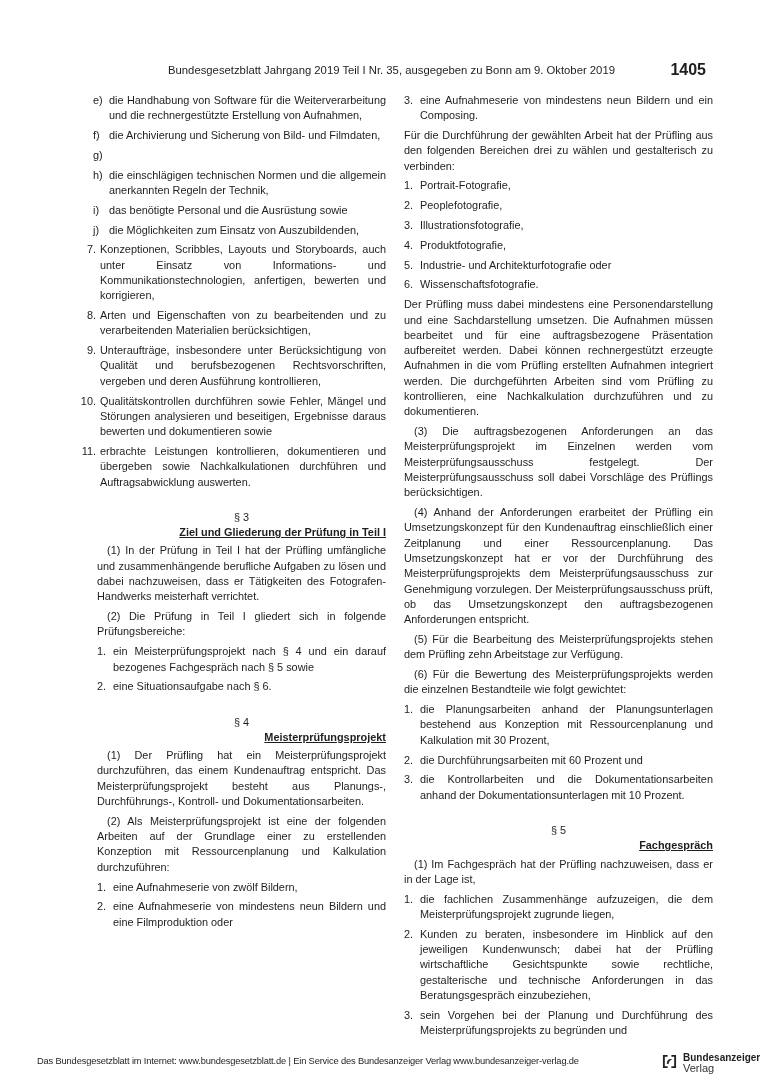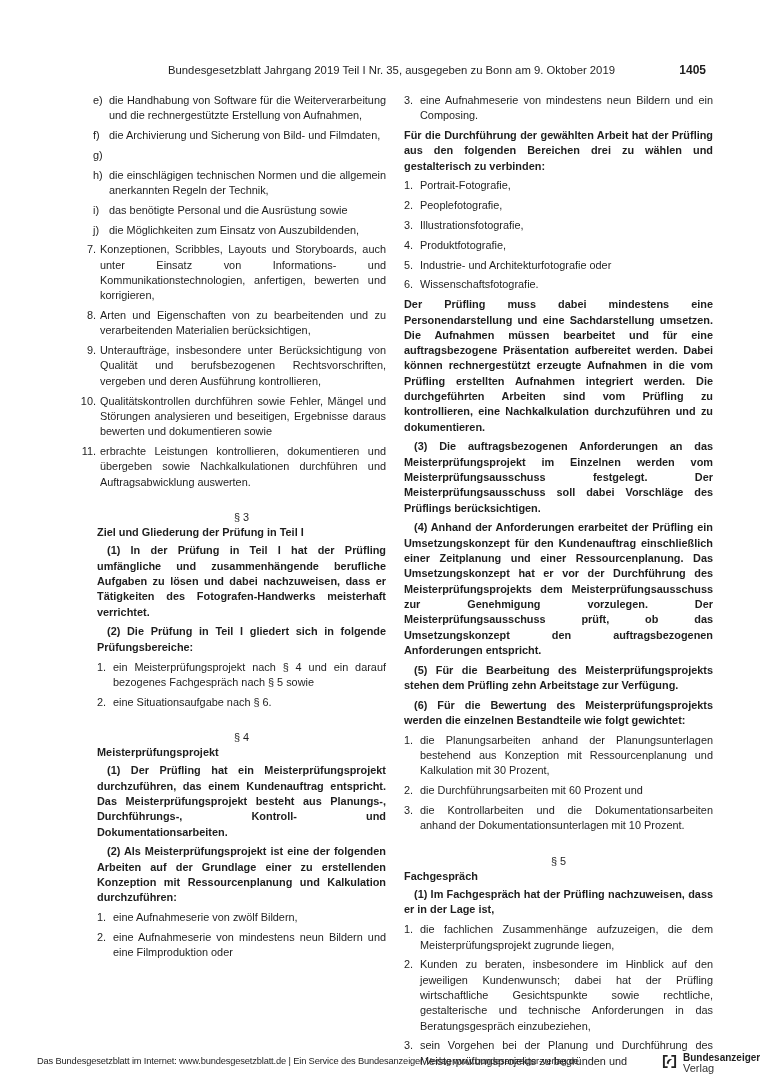--- a/index.html
+++ b/index.html
@@ -5,41 +5,41 @@
   html, body { margin: 0; padding: 0; background: #ffffff; }
   body {
     width: 763px; height: 1080px; position: relative; overflow: hidden;
     font-family: "Liberation Sans", sans-serif; color: #1e1e1e;
   }
   .header {
     position: absolute; top: 62px; left: 168px; width: 530px;
     font-size: 11.3px; line-height: 16px;
   }
   .header .title { position: absolute; left: 0; top: 0; white-space: nowrap; text-align: center; }
-  .header .pageno { position: absolute; right: -8px; top: 0; font-weight: bold; font-size: 12px; }
+  .header .pageno { position: absolute; right: -8px; top: 0; font-weight: bold; font-size: 16px; }
 
   .col { position: absolute; top: 93px; font-size: 10.9px; line-height: 15.3px; text-align: justify; }
   .col-left { left: 75px; width: 311px; }
   .col-right { left: 404px; width: 309px; }
 
   .item { display: flex; margin-bottom: 4.5px; }
   .item .num { flex: 0 0 auto; }
   .item .txt { flex: 1 1 auto; text-align: justify; }
 
   .sub-item .num { width: 16px; margin-left: 18px; }
   .num-item .num { width: 21px; text-align: right; padding-right: 4px; }
   .num-item.wide .num { width: 21px; }
   .num-item.lin .num { width: 12px; text-align: left; padding-right: 4px; }
 
-  .para { text-indent: 10px; margin: 0 0 4.5px 0; font-weight: bold; }
+  .para { text-indent: 10px; margin: 0 0 4.5px 0; }
   .para.noindent { text-indent: 0; }
   .lp { padding-left: 22px; }
 
   .sec-num { text-align: center; margin-top: 20px; }
-  .sec-title { text-align: left; font-weight: bold; margin-bottom: 3px; }
+  .sec-title { text-align: right; font-weight: bold; margin-bottom: 3px; text-decoration: underline; }
 
   .footer {
     position: absolute; top: 1056px; left: 37px; font-size: 9.3px; white-space: nowrap;
     letter-spacing: -0.15px;
   }
   .logo { position: absolute; top: 1052px; left: 662px; display: flex; align-items: flex-start; }
   .logo .mark { width: 15px; height: 15px; margin-right: 6px; margin-top: 2px; }
   .logo .name { font-size: 10px; font-weight: bold; line-height: 11px; }
   .logo .sub { font-size: 11px; line-height: 11px; color: #333; }
 </style>

